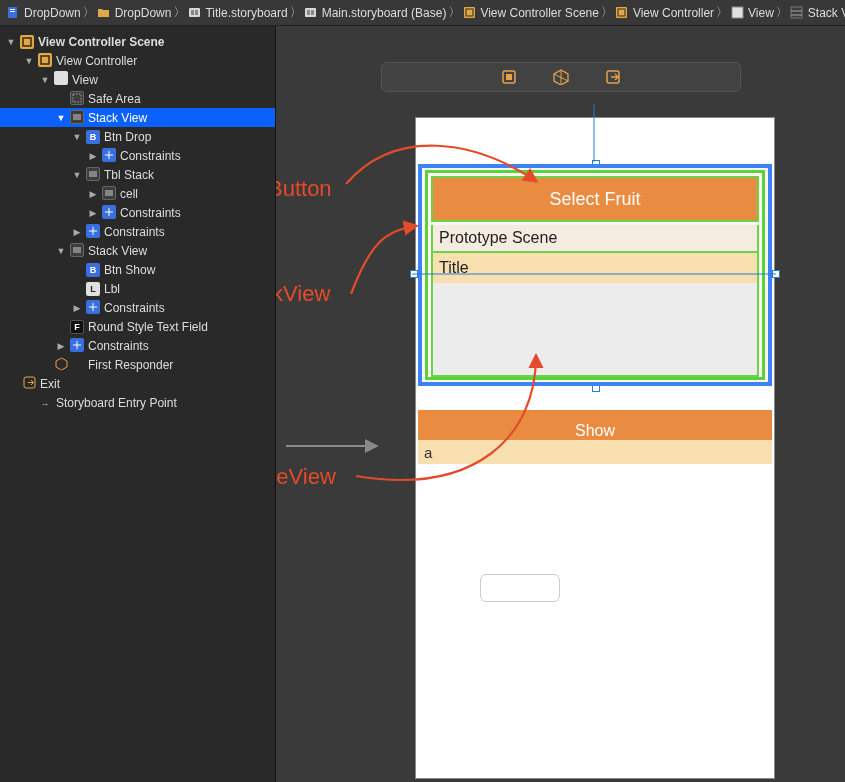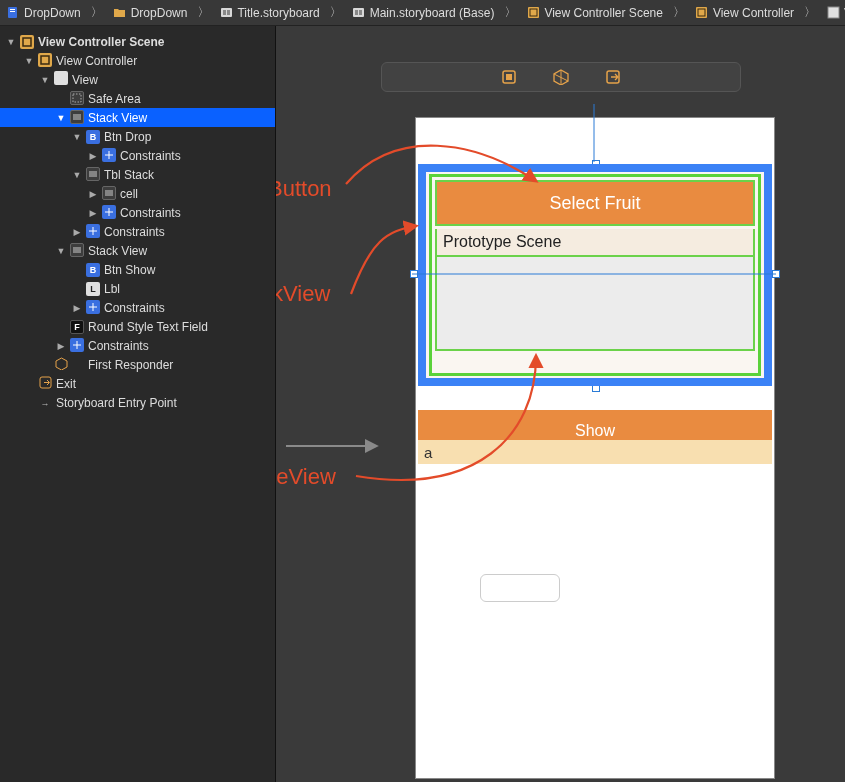--- a/index.html
+++ b/index.html
@@ -17,21 +17,20 @@
   
   .breadcrumb {
     height: 26px;
     background: #383838;
     border-bottom: 1px solid #222;
     display: flex;
     align-items: center;
     padding: 0 4px;
     white-space: nowrap;
     overflow: hidden;
-    gap: 8px;
   }
   .crumb {
     display: flex;
     align-items: center;
     gap: 4px;
     padding: 0 2px;
     color: #ddd;
     font-size: 12px;
   }
   .ic { width: 14px; height: 14px; display: inline-flex; align-items: center; justify-content: center; }
@@ -107,21 +106,21 @@
   }
 
   
   .handle { position:absolute; width:8px; height:8px; background:#fff; border:1px solid #2a7bd6; }
 
   
   .redbox {
     position: absolute;
     top: 46px; left: 2px; right: 2px;
     height: 222px;
-    border: 8px solid #3b82f6;
+    border: 4px solid #3b82f6;
     background: #faf6f1;
     text-decoration: underline;
   }
   .greenbox {
     position: absolute;
     top: 2px; left: 3px; right: 3px; bottom: 2px;
     border: 3px solid #5ad23a;
   }
   .btn-drop {
     margin: 3px;
@@ -426,21 +425,21 @@
         </div>
         <div class="row" style="padding-left: 24px; gap: 20px;">
           <span class="tw"></span>
           <span><span class="badge" style="background:transparent">
               <svg width="13" height="13">
                 <polygon points="6.5,1 12,4 12,10 6.5,13 1,10 1,4" fill="none" stroke="#e5a24a"></polygon>
               </svg>
             </span></span>
           <span class="lbl">First Responder</span>
         </div>
-        <div class="row" style="padding-left: 24px;">
+        <div class="row" style="padding-left: 8px;">
           <span class="tw"></span>
           <span><span class="badge" style="background:transparent">
               <svg width="13" height="13">
                 <rect x="1" y="1" width="11" height="11" rx="2" fill="none" stroke="#e5a24a"></rect>
                 <path d="M5 6.5h5M8 4l2.5 2.5L8 9" fill="none" stroke="#e5a24a"></path>
               </svg>
             </span></span>
           <span class="lbl">Exit</span>
         </div>
         <div class="row" style="padding-left: 24px;">
@@ -483,20 +482,23 @@
       <div class="handle" style="top:266px;left:176px;"></div>
 
       <div class="redbox">
         <div class="greenbox">
           <div class="btn-drop">
             <span>Select Fruit</span>
           </div>
           <div class="proto-h">
             <span>Prototype Scene</span>
           </div>
+          <div class="proto-row">
+            <span>Title</span>
+          </div>
           <div class="proto-rest"></div>
         </div>
       </div>
 
       <div class="stack2">
         <div class="btn-show">
           <span>Show</span>
         </div>
         <div class="lbl-a">
           <span>a</span>

